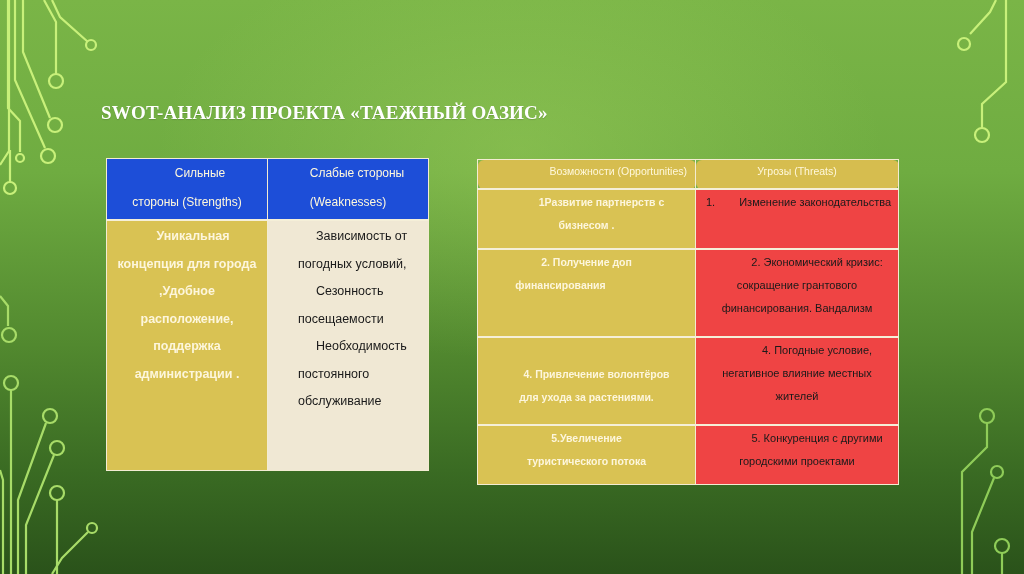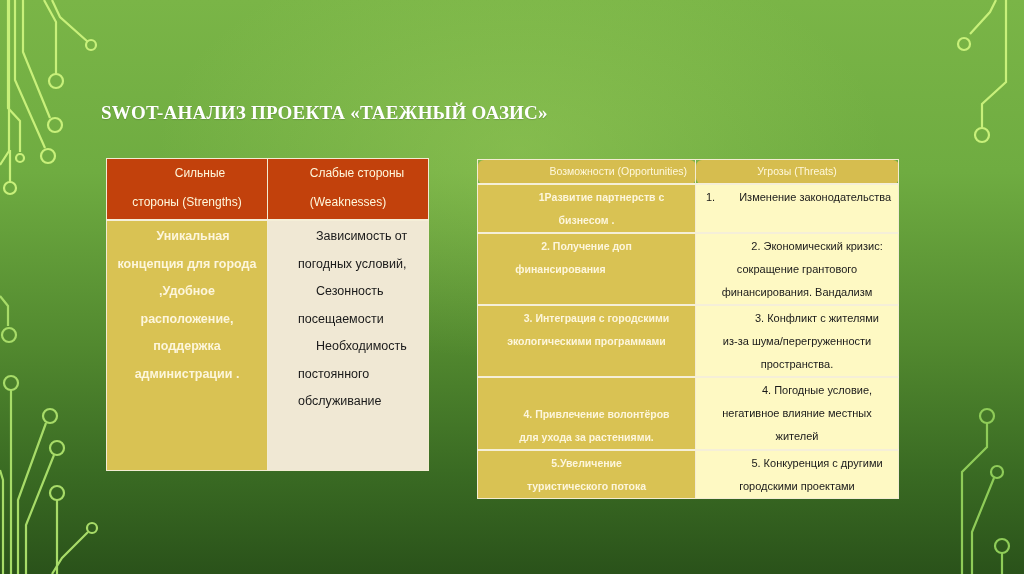--- a/index.html
+++ b/index.html
@@ -21,21 +21,21 @@
       font-size: 19px; color: #ffffff; letter-spacing: 0.2px;
       text-shadow: 0 1px 1px rgba(0,0,0,0.15);
     }
     table { border-collapse: collapse; position: absolute; }
     td, th { padding: 0; vertical-align: top; }
     .swot-left {
       left: 106px; top: 158px; width: 323px; height: 313px;
       border: 1.5px solid #f3ecd2;
     }
     .swot-left th {
-      background: #c2410c; color: #fff8dc; font-weight: normal;
+      background: #1d4ed8; color: #fff8dc; font-weight: normal;
       font-size: 12px; line-height: 29px; height: 60px;
       text-align: center; border-bottom: 2px solid #f5efd8;
     }
     .swot-left th.s-col { width: 160px; border-right: 1.5px solid #f3ecd2; }
     .swot-left td.s-cell {
       background: #d9c253; color: #fdf6dc; font-weight: bold;
       font-size: 12.5px; line-height: 27.5px; text-align: center;
       border-right: 1.5px solid #f3ecd2; padding-top: 2px;
     }
     .swot-left td.w-cell {
@@ -56,21 +56,21 @@
     }
     .swot-right th.o-col { width: 209px; border-right: 1.5px solid #f3ecd2; text-align: right; padding-right: 8px; }
     .swot-right th.t-col { text-align: center; }
     .swot-right td.o-cell {
       background: #d9c253; color: #fdf6dc; font-weight: bold;
       font-size: 10.5px; line-height: 23px; text-align: center;
       border-right: 1.5px solid #f3ecd2; border-bottom: 2px solid #f5efd8;
       padding-top: 1px;
     }
     .swot-right td.t-cell {
-      background: #fef9c3; color: #1a1a1a;
+      background: #ef4444; color: #1a1a1a;
       font-size: 11px; line-height: 23px; text-align: center;
       border-bottom: 2px solid #f5efd8; padding-top: 1px;
     }
     .swot-right tr:last-child td { border-bottom: none; }
     .t-first { text-align: left !important; padding-left: 10px !important; }
     .num-gap { display: inline-block; width: 24px; }
   </style>
 </head>
 <body>
 
@@ -185,31 +185,20 @@
     <td class="o-cell">
       <div>2. Получение доп</div>
       <div style="padding-right:52px;">финансирования</div>
     </td>
     <td class="t-cell">
       <div style="padding-left:40px;">2. Экономический кризис:</div>
       <div>сокращение грантового</div>
       <div>финансирования. Вандализм</div>
     </td>
   </tr>
-  <tr style="height:69px;">
-    <td class="o-cell">
-      <div style="padding-left:20px;">3. Интеграция с городскими</div>
-      <div>экологическими программами</div>
-    </td>
-    <td class="t-cell">
-      <div style="padding-left:40px;">3. Конфликт с жителями</div>
-      <div>из-за шума/перегруженности</div>
-      <div>пространства.</div>
-    </td>
-  </tr>
   <tr style="height:70px;">
     <td class="o-cell">
       <div style="padding-left:20px;margin-top:24px;">4. Привлечение волонтёров</div>
       <div>для ухода за растениями.</div>
     </td>
     <td class="t-cell">
       <div style="padding-left:40px;">4. Погодные условие,</div>
       <div>негативное влияние местных</div>
       <div>жителей</div>
     </td>

